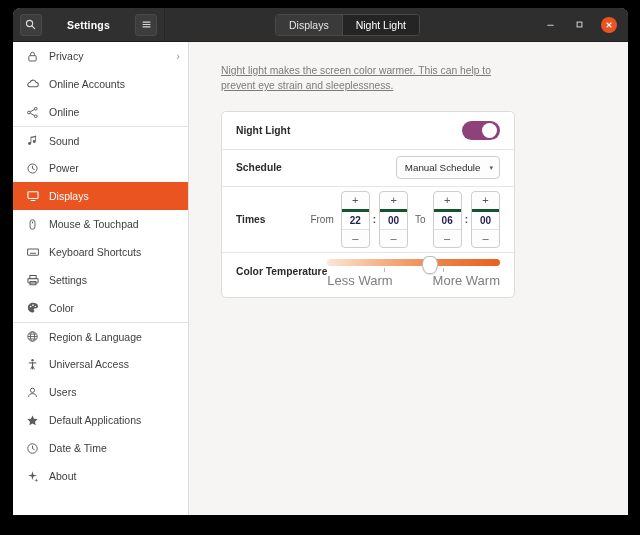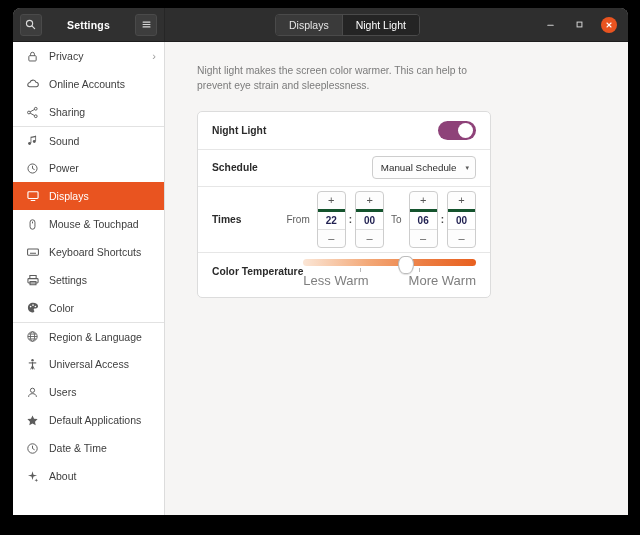--- a/index.html
+++ b/index.html
@@ -117,21 +117,21 @@
     color: #fff;
     font-size: 9px;
     line-height: 1;
   }
 
   
   #body { display: flex; height: 474px; }
 
   
   #sidebar {
-    width: 152px;
+    width: 176px;
     background: #ffffff;
     border-right: 1px solid #dcdcdc;
     box-sizing: border-box;
     overflow: hidden;
   }
   .nav-item {
     display: flex;
     align-items: center;
     height: 28px;
     padding: 0 8px 0 12px;
@@ -170,20 +170,21 @@
     background: #f6f5f4;
     padding: 22px 30px 0 32px;
     box-sizing: border-box;
   }
   #intro {
     font-size: 10.3px;
     color: #7b7b7b;
     line-height: 1.45;
     max-width: 290px;
     margin-bottom: 17px;
+    text-decoration: underline;
   }
   #card {
     background: #ffffff;
     border: 1px solid #dcdcdc;
     border-radius: 5px;
     width: 292px;
   }
   .row {
     display: flex;
     align-items: center;
@@ -385,21 +386,21 @@
         <div class="nav-item">
           <span class="nav-icon">
             <svg width="13" height="13" viewBox="0 0 16 16" fill="none" stroke="currentColor" stroke-width="1.2">
               <circle cx="12" cy="3.4" r="1.7"></circle>
               <circle cx="3.6" cy="8" r="1.7"></circle>
               <circle cx="12" cy="12.6" r="1.7"></circle>
               <line x1="5.1" y1="7.2" x2="10.5" y2="4.2"></line>
               <line x1="5.1" y1="8.8" x2="10.5" y2="11.8"></line>
             </svg>
           </span>
-          <span class="nav-label">Sharing</span>
+          <span class="nav-label">Online</span>
         </div>
         <div class="nav-item sep-top">
           <span class="nav-icon">
             <svg width="13" height="13" viewBox="0 0 16 16" fill="currentColor">
               <path d="M6.2 3.3l6-1.2v1.5l-6 1.2z"></path>
               <path d="M5.6 3.4h1v7.6h-1z"></path>
               <path d="M11.4 2.2h1v6.4h-1z"></path>
               <circle cx="4.4" cy="11.6" r="1.8"></circle>
               <circle cx="10.2" cy="9.2" r="1.8"></circle>
             </svg>

